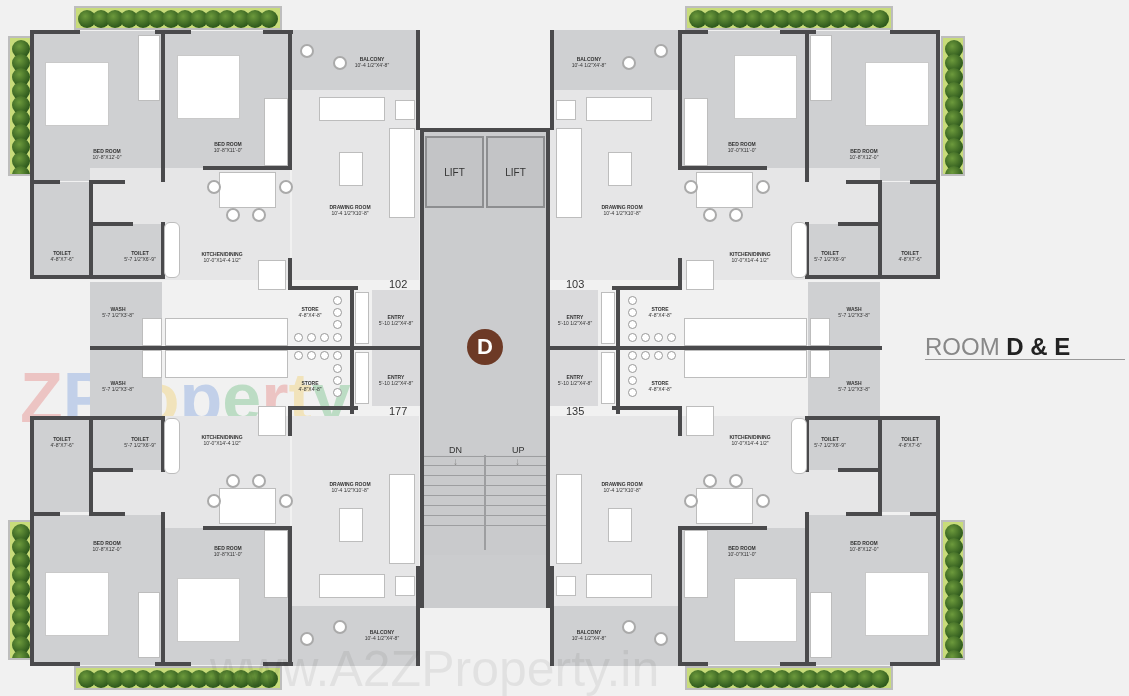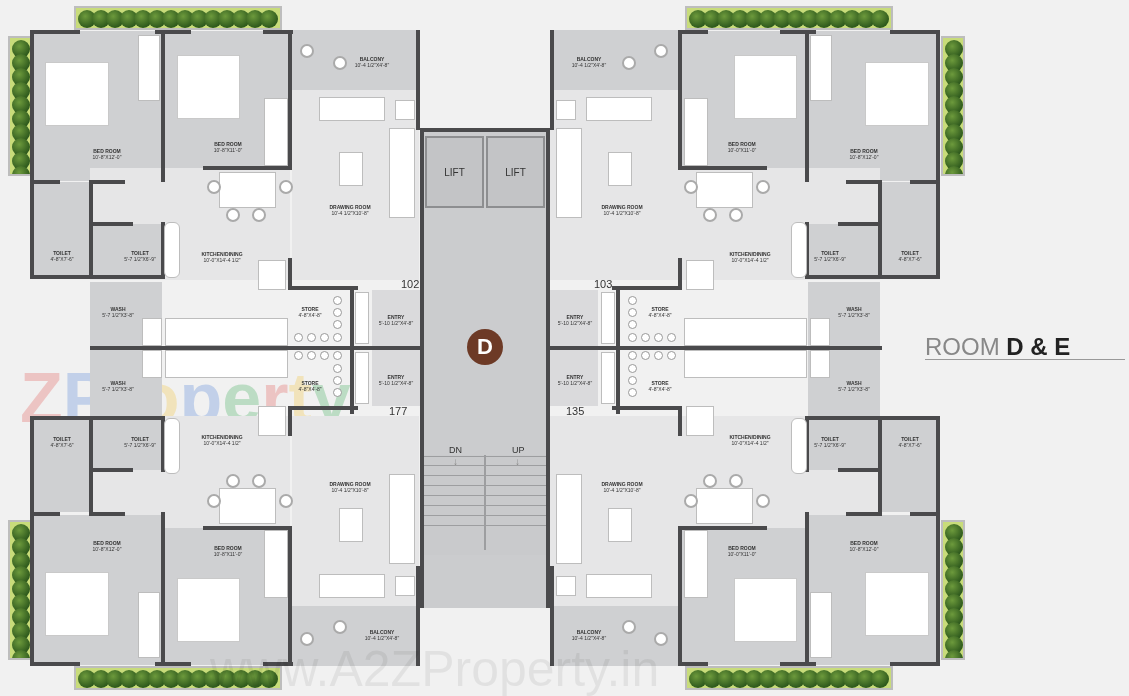--- a/index.html
+++ b/index.html
@@ -125,21 +125,21 @@
   <div class="label" style="left:372px;top:56px;"><span class="t">BALCONY</span><span>10'-4 1/2"X4'-8"</span></div>
   <div class="label" style="left:107px;top:148px;"><span class="t">BED ROOM</span><span>10'-8"X12'-0"</span></div>
   <div class="label" style="left:228px;top:141px;"><span class="t">BED ROOM</span><span>10'-8"X11'-0"</span></div>
   <div class="label" style="left:350px;top:204px;"><span class="t">DRAWING ROOM</span><span>10'-4 1/2"X10'-8"</span></div>
   <div class="label" style="left:222px;top:251px;"><span class="t">KITCHEN/DINING</span><span>10'-0"X14'-4 1/2"</span></div>
   <div class="label" style="left:62px;top:250px;"><span class="t">TOILET</span><span>4'-8"X7'-6"</span></div>
   <div class="label" style="left:140px;top:250px;"><span class="t">TOILET</span><span>5'-7 1/2"X6'-9"</span></div>
   <div class="label" style="left:118px;top:306px;"><span class="t">WASH</span><span>5'-7 1/2"X3'-8"</span></div>
   <div class="label" style="left:310px;top:306px;"><span class="t">STORE</span><span>4'-8"X4'-8"</span></div>
   <div class="label" style="left:396px;top:314px;"><span class="t">ENTRY</span><span>5'-10 1/2"X4'-8"</span></div>
-  <div class="unitno" style="left:401px;top:278px;">102</div>
+  <div class="unitno" style="left:389px;top:278px;">102</div>
 </div>
 
 <div>
   <div class="room" style="left:90px;top:350px;width:72px;height:66px;"></div>
   <div class="room mid" style="left:372px;top:350px;width:48px;height:56px;"></div>
   <div class="room lite" style="left:90px;top:416px;width:200px;height:112px;"></div>
   <div class="room lite" style="left:292px;top:416px;width:127px;height:190px;"></div>
   <div class="room" style="left:292px;top:606px;width:127px;height:60px;"></div>
   <div class="room" style="left:33px;top:418px;width:58px;height:94px;"></div>
   <div class="room" style="left:93px;top:418px;width:72px;height:52px;"></div>
@@ -346,21 +346,21 @@
   <div class="label" style="left:589px;top:56px;"><span class="t">BALCONY</span><span>10'-4 1/2"X4'-8"</span></div>
   <div class="label" style="left:742px;top:141px;"><span class="t">BED ROOM</span><span>10'-0"X11'-0"</span></div>
   <div class="label" style="left:864px;top:148px;"><span class="t">BED ROOM</span><span>10'-8"X12'-0"</span></div>
   <div class="label" style="left:622px;top:204px;"><span class="t">DRAWING ROOM</span><span>10'-4 1/2"X10'-8"</span></div>
   <div class="label" style="left:750px;top:251px;"><span class="t">KITCHEN/DINING</span><span>10'-0"X14'-4 1/2"</span></div>
   <div class="label" style="left:830px;top:250px;"><span class="t">TOILET</span><span>5'-7 1/2"X6'-9"</span></div>
   <div class="label" style="left:910px;top:250px;"><span class="t">TOILET</span><span>4'-8"X7'-6"</span></div>
   <div class="label" style="left:854px;top:306px;"><span class="t">WASH</span><span>5'-7 1/2"X3'-8"</span></div>
   <div class="label" style="left:660px;top:306px;"><span class="t">STORE</span><span>4'-8"X4'-8"</span></div>
   <div class="label" style="left:575px;top:314px;"><span class="t">ENTRY</span><span>5'-10 1/2"X4'-8"</span></div>
-  <div class="unitno" style="left:566px;top:278px;margin-left:28px;">103</div>
+  <div class="unitno" style="left:566px;top:278px;">103</div>
 </div>
 
 <div>
   <div class="room" style="left:808px;top:350px;width:72px;height:66px;"></div>
   <div class="room mid" style="left:550px;top:350px;width:48px;height:56px;"></div>
   <div class="room lite" style="left:680px;top:416px;width:200px;height:112px;"></div>
   <div class="room lite" style="left:550px;top:416px;width:130px;height:190px;"></div>
   <div class="room" style="left:550px;top:606px;width:130px;height:60px;"></div>
   <div class="room" style="left:808px;top:418px;width:72px;height:52px;"></div>
   <div class="room" style="left:882px;top:418px;width:58px;height:94px;"></div>

